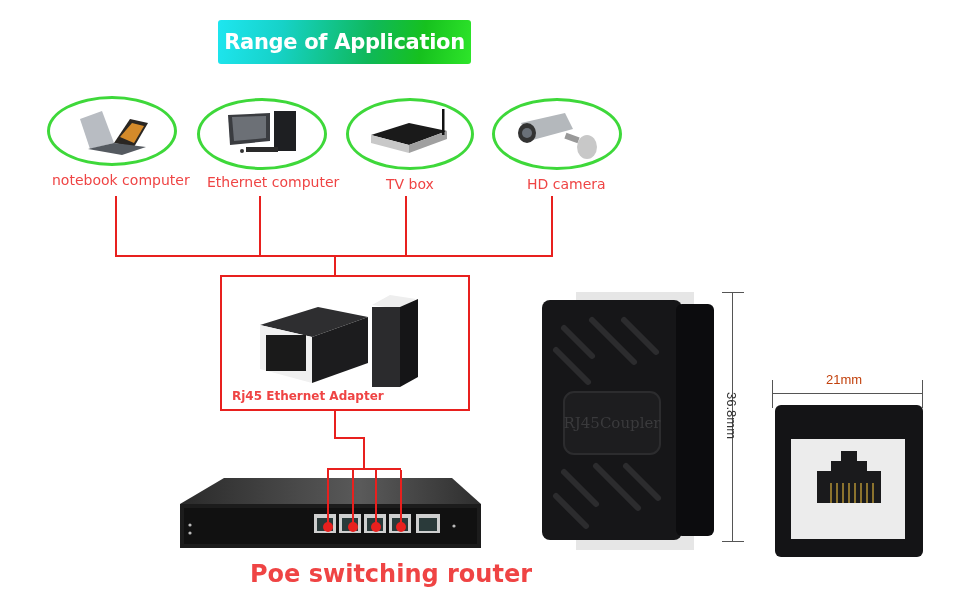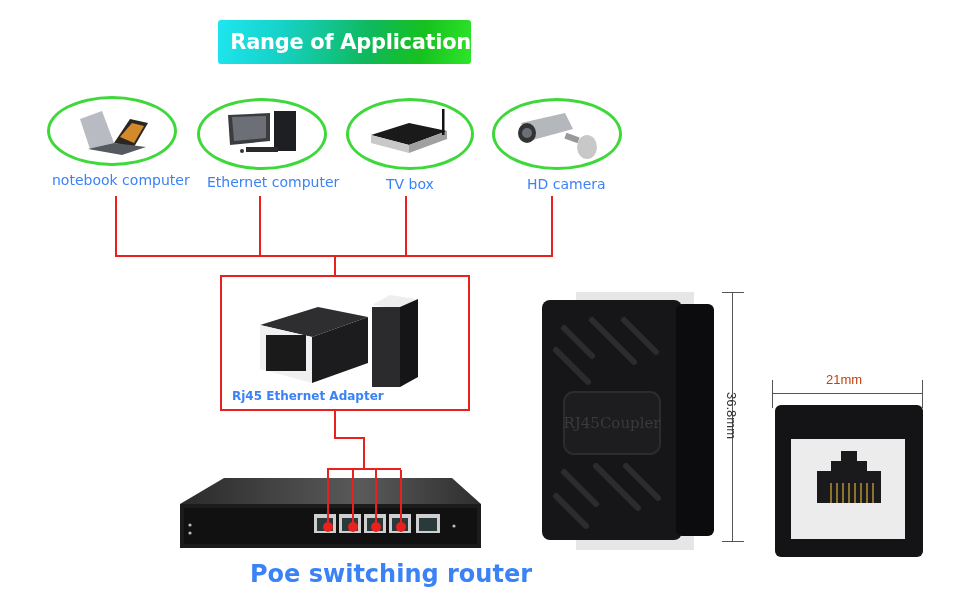--- a/index.html
+++ b/index.html
@@ -1,25 +1,25 @@
 <!DOCTYPE html>
 <html><head>
 <meta charset="utf-8">
 <style>
   html, body { margin:0; padding:0; background:#ffffff; }
   body { width:970px; height:600px; position:relative; overflow:hidden; font-family:"Liberation Sans", sans-serif; }
   .abs { position:absolute; }
   .banner {
     left:218px; top:20px; width:253px; height:44px; border-radius:3px;
     background: linear-gradient(100deg, #1ee6f0 0%, #16d2c8 25%, #0fb85a 60%, #16c11e 80%, #2ee52a 100%);
-    display:flex; align-items:center; justify-content:flex-end;
+    display:flex; align-items:center; justify-content:center;
   }
   .banner span { color:#fff; font-weight:bold; font-size:21px; font-family:"DejaVu Sans", sans-serif; letter-spacing:-0.3px; }
   .ellipse { border:3px solid #3ed83a; border-radius:50%; background:#fff; box-sizing:border-box; }
-  .label { font-family:"DejaVu Sans", sans-serif; font-size:14px; color:#3b82f6; white-space:nowrap; }
+  .label { font-family:"DejaVu Sans", sans-serif; font-size:14px; color:#ef4444; white-space:nowrap; }
   .line { background:#e8201e; }
   .redbox { border:2px solid #e8201e; box-sizing:border-box; }
   .bold { font-weight:bold; }
 </style>
 </head>
 <body>
 
 <div class="abs banner">
   <span>Range of Application</span>
 </div>

